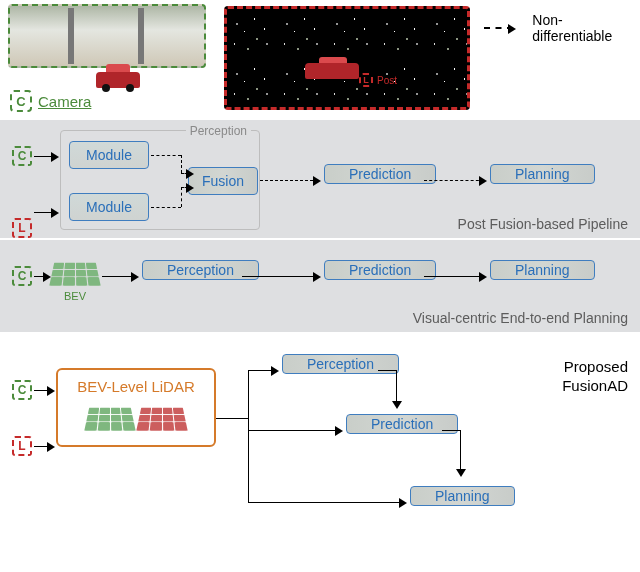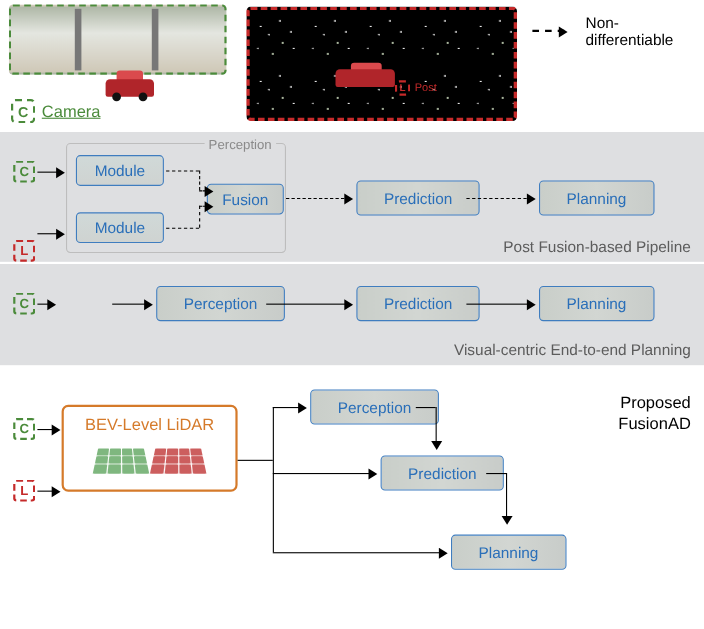--- a/index.html
+++ b/index.html
@@ -51,21 +51,21 @@
   .band { position: relative; padding: 12px 12px 28px 12px; margin-bottom: 2px; }
   .band-gray { background: #dedfe1; }
   .section-label { position: absolute; right: 12px; bottom: 6px; font-size: 14px; color: #5c5c5c; padding-left: 28px; }
   .col { display: flex; flex-direction: column; gap: 10px; }
   
   .tag-mini { border: 2px dashed; border-radius: 3px; width: 20px; height: 20px; display:inline-flex; align-items:center; justify-content:center; font-weight:bold; font-size:12px;}
   .tile { border: 1.5px solid #3f7dbf; border-radius: 4px; padding: 4px 24px; color: #2a6fb9; font-size: 14px; position: relative; display:inline-flex; align-items:center; justify-content:center; }
   .tile.bg { background: linear-gradient(180deg, #d0d9d8, #cfd3d1); }
   .tile.bg-road { background: linear-gradient(90deg,#c9cec9 0%, #d2d6d2 50%, #c8ccc9 100%); }
   .tile.small { height: 28px; min-width: 70px; }
-  .tile.medium { height: 32px; min-width: 96px; }
+  .tile.medium { height: 20px; min-width: 96px; }
   
   .perception-box { border: 1px solid #bdbdbd; border-radius: 4px; padding: 6px 40px 6px 12px; position:relative; }
   .perception-box .pb-label { position:absolute; top:-7px; right:8px; font-size:12px; color:#8a8a8a; background:#dedfe1; padding:0 4px;}
   
   
   .conn { position:absolute; height:0; border-top:1.8px solid #000;}
   .conn.dashed { border-top:1.8px dashed #000;}
   .conn::after{ content:""; position:absolute; right:-8px; top:-5px; border:5px solid transparent; border-left:8px solid #000;}
   .conn.noarrow::after{ display:none;}
   .connV { position:absolute; width:0; border-left:1.8px solid #000;}
@@ -150,20 +150,37 @@
   <div class="tile bg-road medium" style="position:absolute; left:324px; top:44px;">Prediction</div>
   <span class="conn dashed" style="left:424px; top:60px; width:60px;"></span>
   <div class="tile bg-road medium" style="position:absolute; left:490px; top:44px;">Planning</div>
 
   <span class="section-label">Post Fusion-based Pipeline</span>
 </div>
 
 <div class="band band-gray" style="height:92px;">
   <span class="tag-mini tag-green" style="position:absolute; left:12px; top:26px;">C</span>
   <span class="conn" style="left:34px; top:36px; width:14px;"></span>
+  <div style="position:absolute; left:52px; top:16px; text-align:center;">
+    <div class="bev-grid bev-green">
+      <div class="cell"></div>
+        <div class="cell"></div>
+        <div class="cell"></div>
+        <div class="cell"></div>
+      <div class="cell"></div>
+        <div class="cell"></div>
+        <div class="cell"></div>
+        <div class="cell"></div>
+      <div class="cell"></div>
+        <div class="cell"></div>
+        <div class="cell"></div>
+        <div class="cell"></div>
+    </div>
+    <div class="bev-label">BEV</div>
+  </div>
   <span class="conn" style="left:102px; top:36px; width:34px;"></span>
   <div class="tile bg-road medium" style="position:absolute; left:142px; top:20px;">Perception</div>
   <span class="conn" style="left:242px; top:36px; width:76px;"></span>
   <div class="tile bg-road medium" style="position:absolute; left:324px; top:20px;">Prediction</div>
   <span class="conn" style="left:424px; top:36px; width:60px;"></span>
   <div class="tile bg-road medium" style="position:absolute; left:490px; top:20px;">Planning</div>
 
   <span class="section-label">Visual-centric End-to-end Planning</span>
 </div>
 

